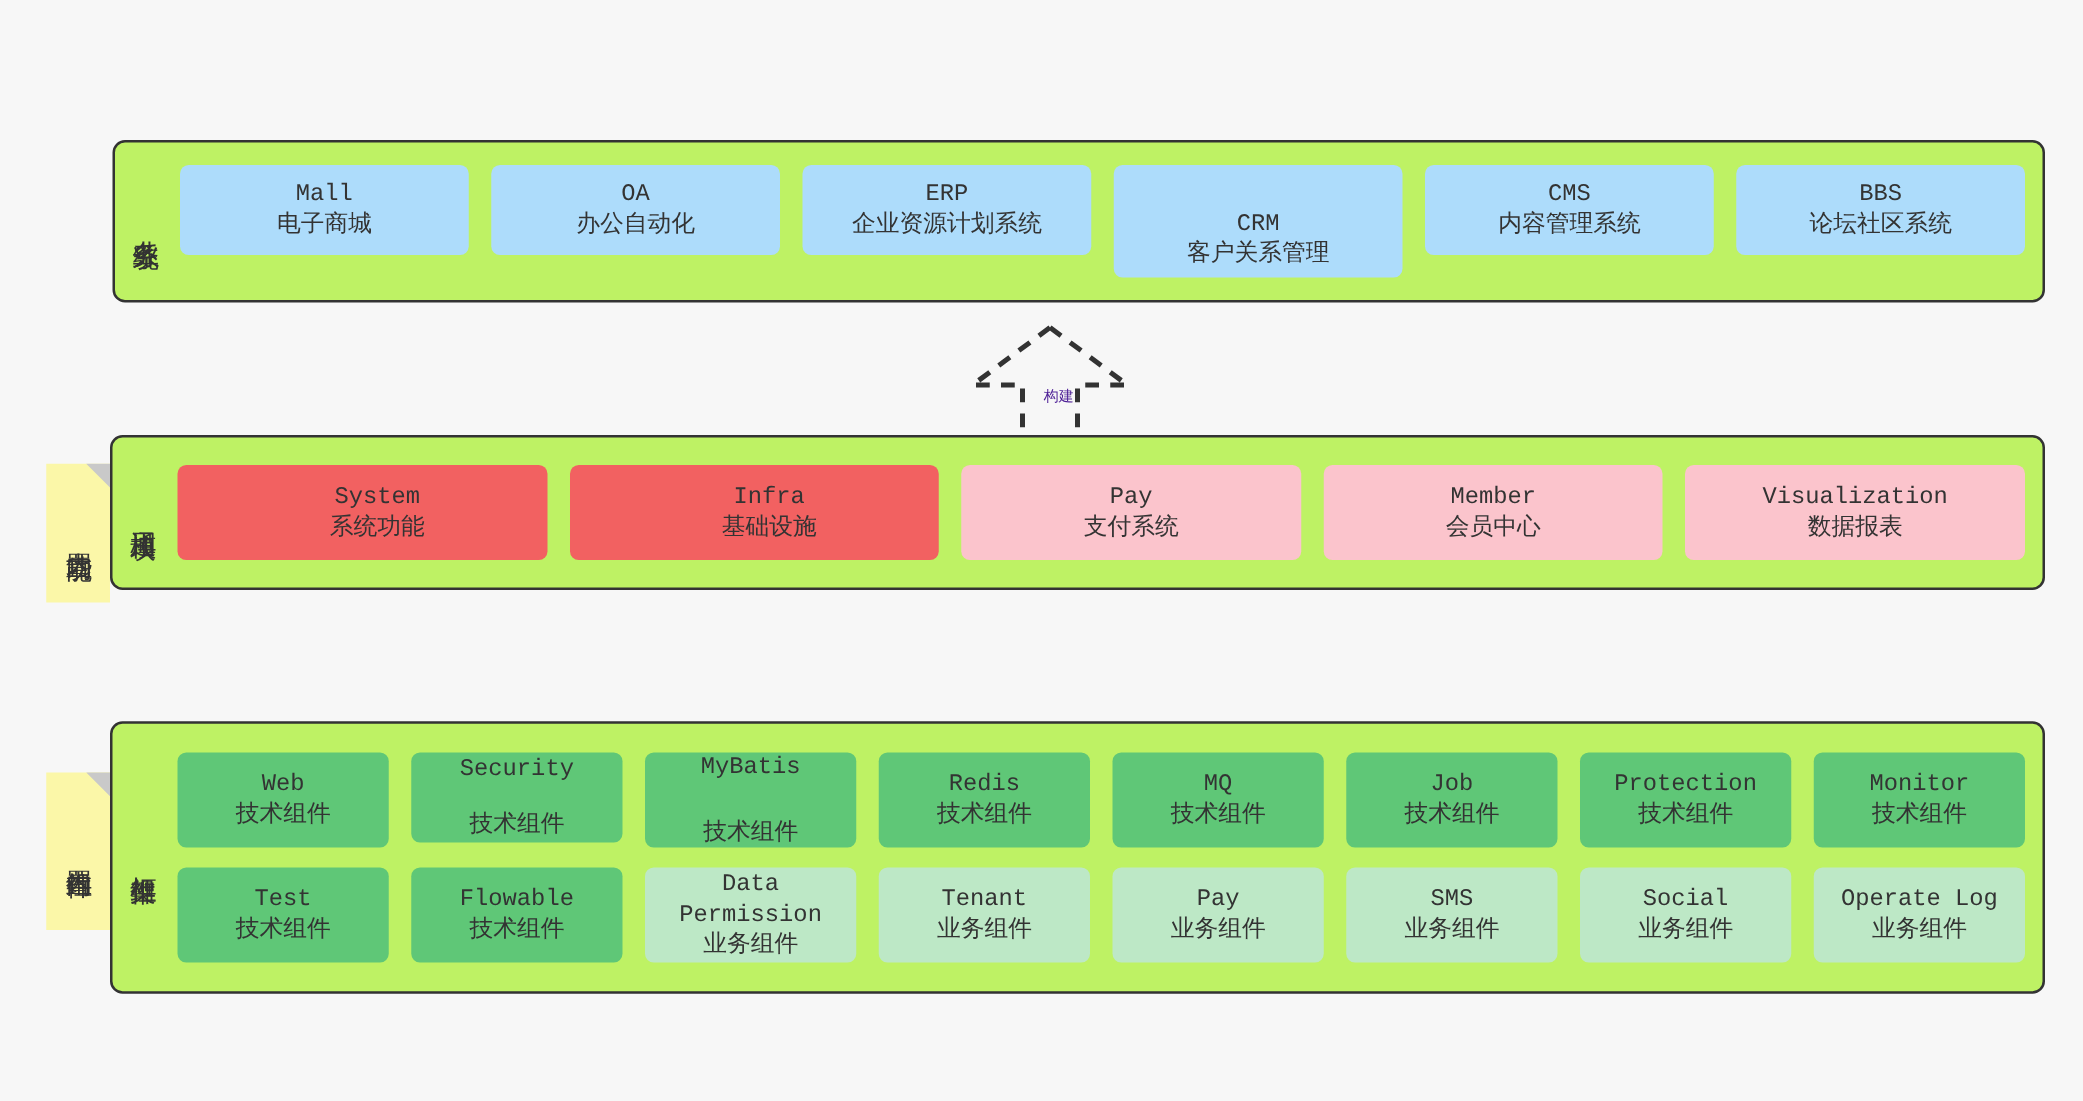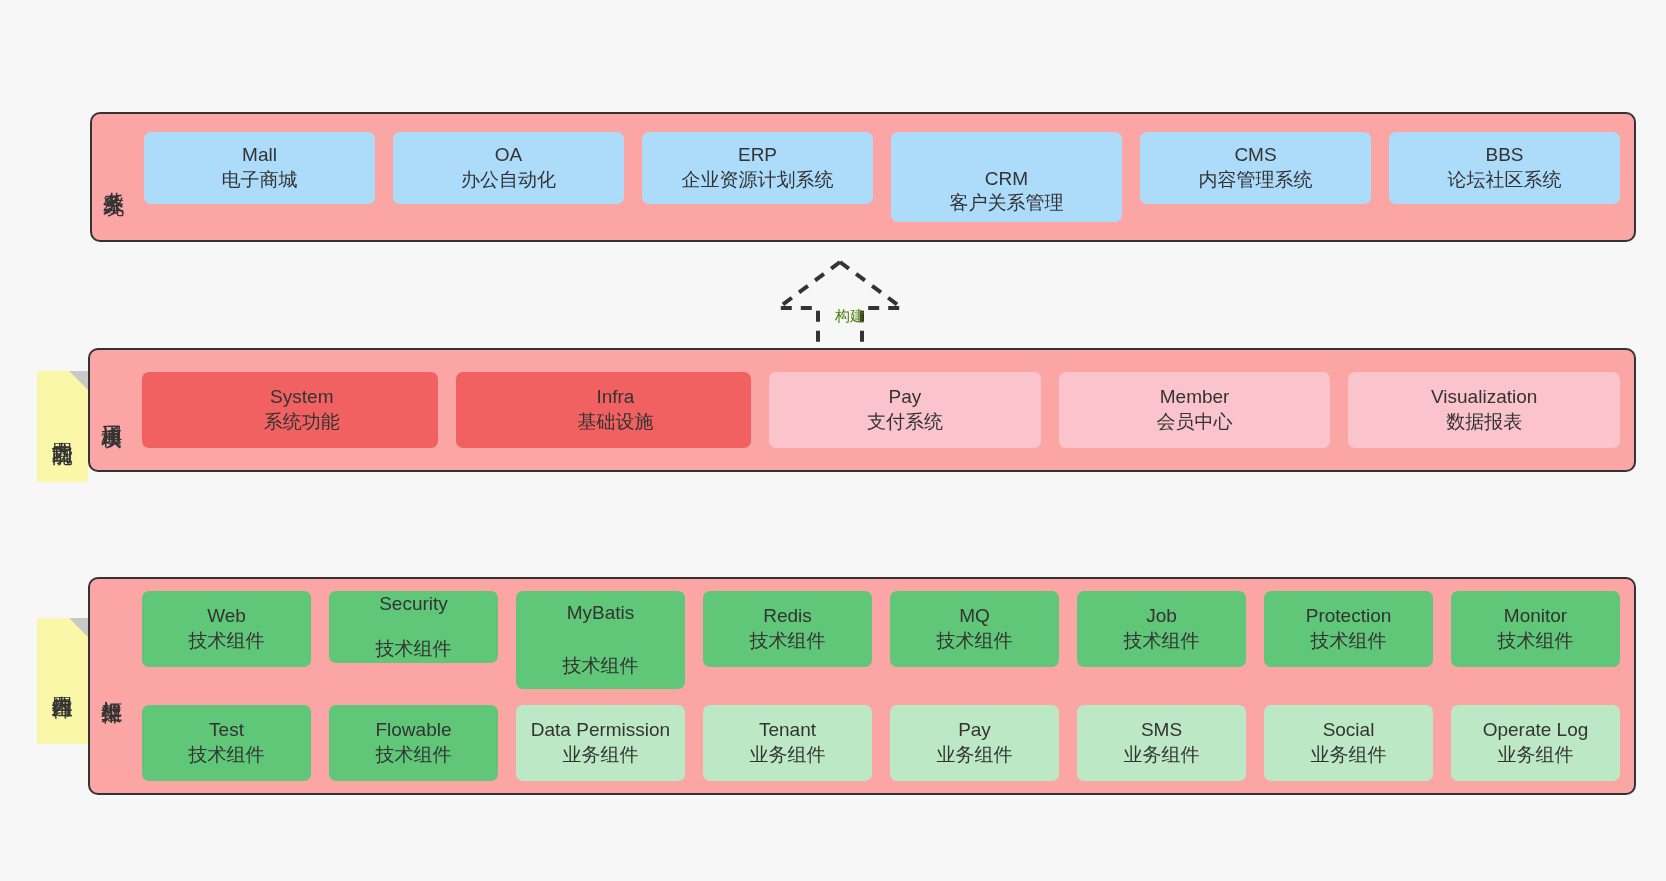--- a/index.html
+++ b/index.html
@@ -17,26 +17,27 @@
   }
 
   .canvas {
     position: absolute;
     inset: 0;
   }
 
   
   .layer {
     position: absolute;
-    background: #fca5a5;
+    background: #bef264;
     border: 2px solid #333333;
     border-radius: 10px;
     box-sizing: border-box;
     display: flex;
     align-items: stretch;
+    font-family: Liberation Mono, monospace;
   }
 
   .layer-title {
     flex: 0 0 auto;
     width: 44px;
     display: flex;
     align-items: center;
     justify-content: center;
     font-size: 21px;
     line-height: 1.12;
@@ -124,22 +125,22 @@
   .arrow svg {
     position: absolute;
     inset: 0;
     overflow: visible;
   }
   .arrow-label {
     position: absolute;
     left: 50%;
     transform: translateX(-7px);
     bottom: 28px;
-    font-size: 15px;
-    color: #4d7c0f;
+    font-size: 12px;
+    color: #4c1d95;
     background: transparent;
     white-space: nowrap;
     padding: 0 2px;
   }
 </style>
 </head>
 <body>
 
 <div class="canvas">
 
@@ -227,21 +228,21 @@
 
       <div class="row">
         <div class="card c-green" style="height:76px;">
           <span class="t1">Web</span>
           <span class="t2">技术组件</span>
         </div>
         <div class="card c-green" style="height:72px;gap:20px;">
           <span class="t1">Security</span>
           <span class="t2">技术组件</span>
         </div>
-        <div class="card c-green" style="height:98px;gap:28px;">
+        <div class="card c-green" style="height:76px;gap:28px;">
           <span class="t1">MyBatis</span>
           <span class="t2">技术组件</span>
         </div>
         <div class="card c-green" style="height:76px;">
           <span class="t1">Redis</span>
           <span class="t2">技术组件</span>
         </div>
         <div class="card c-green" style="height:76px;">
           <span class="t1">MQ</span>
           <span class="t2">技术组件</span>

